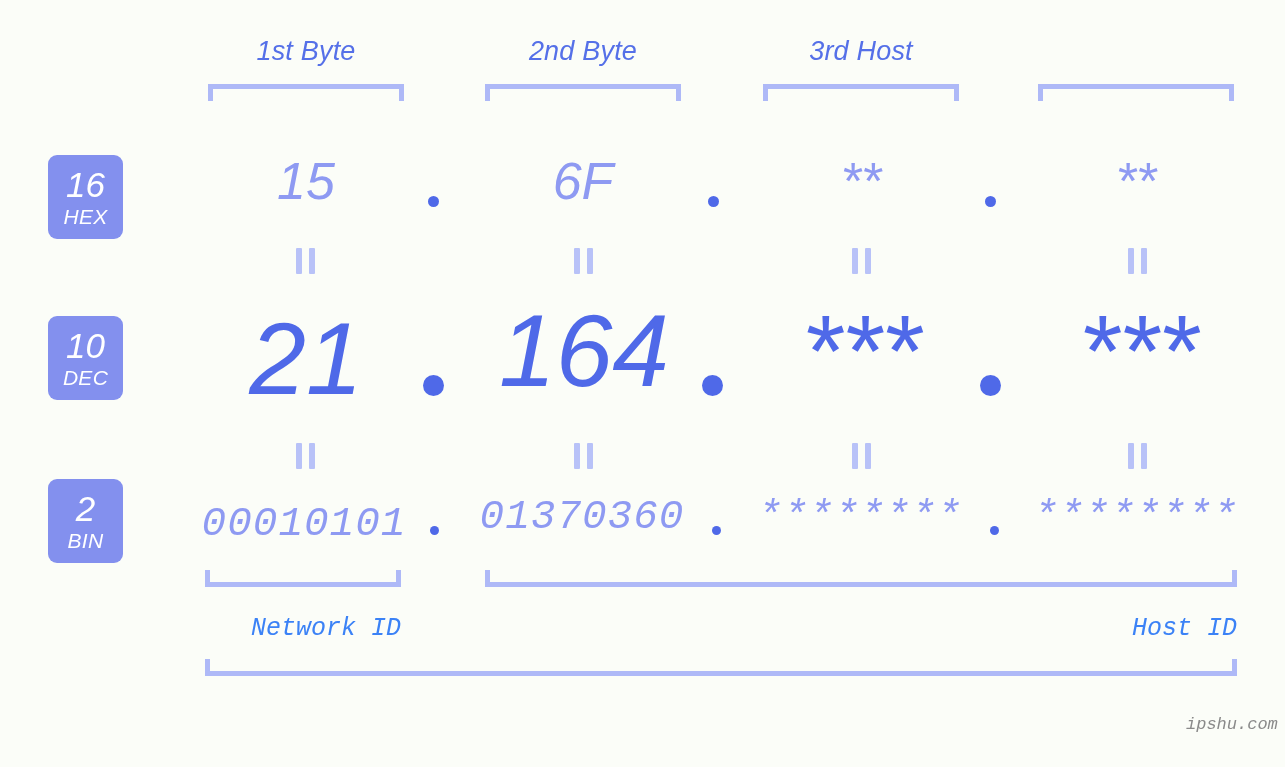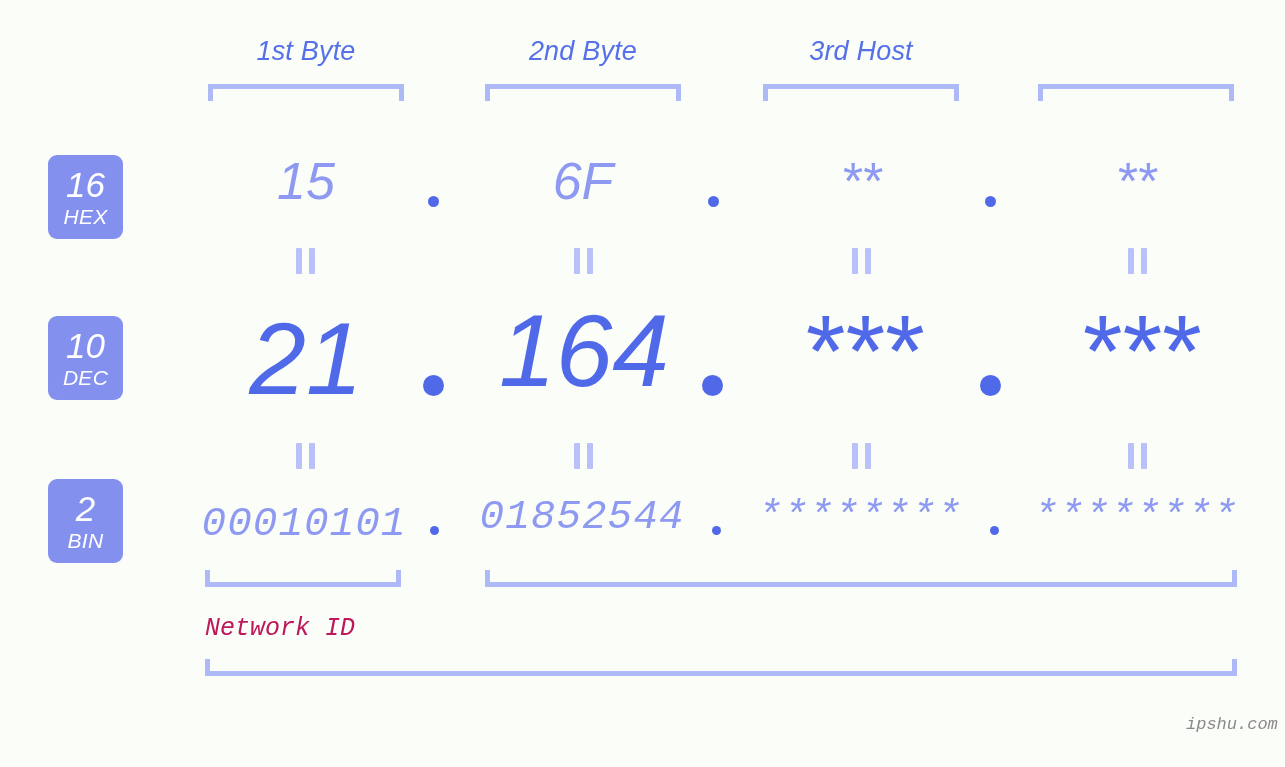--- a/index.html
+++ b/index.html
@@ -93,22 +93,22 @@
   .eq{
     width:19px;height:26px;
     display:flex;justify-content:space-between;
   }
   .eq span{display:block;width:6px;height:26px;background:#b8c2f8;border-radius:1px;}
 
   
   .idlabel{
     font-family:"Liberation Mono", monospace;
     font-size:25px;
-    color:#be185d;
-    text-align:left;
+    color:#3b82f6;
+    text-align:right;
     white-space:nowrap;
   }
   .classlabel{
     font-family:"Liberation Mono", monospace;
     font-size:37px;
     color:#5570e8;
     text-align:center;
     white-space:nowrap;
     letter-spacing:1px;
   }
@@ -194,31 +194,32 @@
       <span></span>
       <span></span>
     </div>
 
   <div class="abs badge" style="left:48px;top:479px;">
     <span class="num">2</span>
     <span class="nm">BIN</span>
   </div>
 
   <div class="abs binval" style="left:184px;top:473px;width:240px;margin-top:31px;">00010101</div>
-  <div class="abs binval" style="left:462px;top:497px;width:240px;">01852544</div>
+  <div class="abs binval" style="left:462px;top:497px;width:240px;">01370360</div>
   <div class="abs binval" style="left:740px;top:497px;width:240px;">********</div>
   <div class="abs binval" style="left:1016px;top:497px;width:240px;">********</div>
 
   <div class="abs dot dot-bin" style="left:430px;top:526px;"></div>
   <div class="abs dot dot-bin" style="left:712px;top:526px;"></div>
   <div class="abs dot dot-bin" style="left:990px;top:526px;"></div>
 
   <div class="abs bracket-up" style="left:205px;top:570px;width:196px;"></div>
   <div class="abs bracket-up" style="left:485px;top:570px;width:752px;"></div>
 
   <div class="abs idlabel" style="left:205px;top:614px;width:196px;">Network ID</div>
+  <div class="abs idlabel" style="left:485px;top:614px;width:752px;">Host ID</div>
 
   <div class="abs bracket-up" style="left:205px;top:659px;width:1032px;"></div>
 
 
   <div class="abs watermark" style="left:1186px;top:715px;">ipshu.com</div>
 
 </div>
 
 </body></html>

